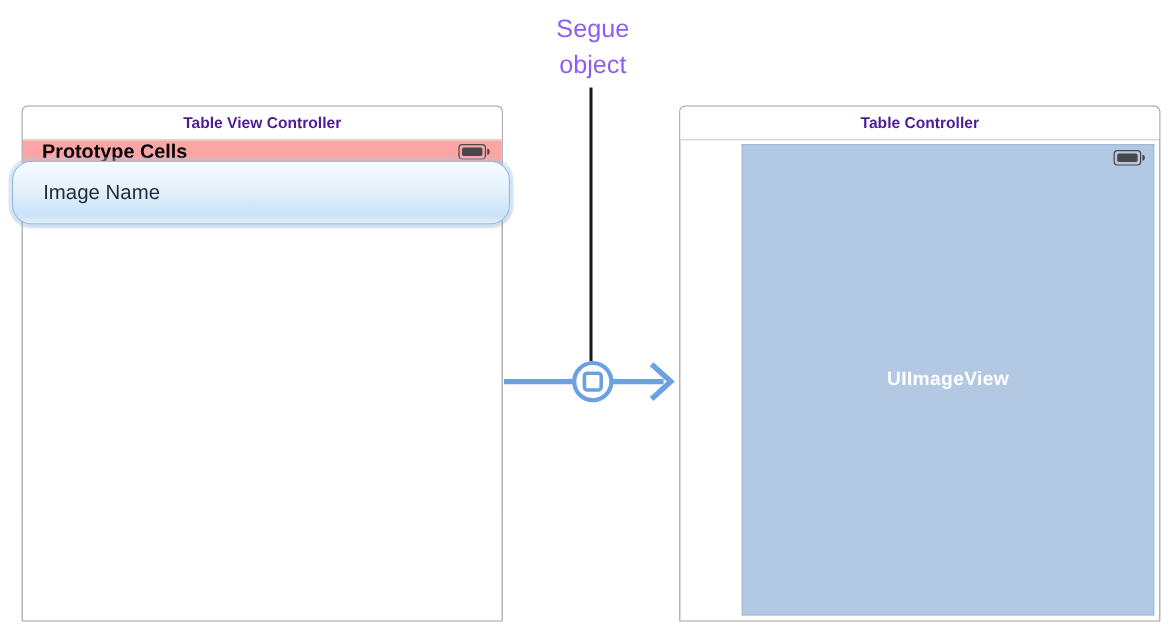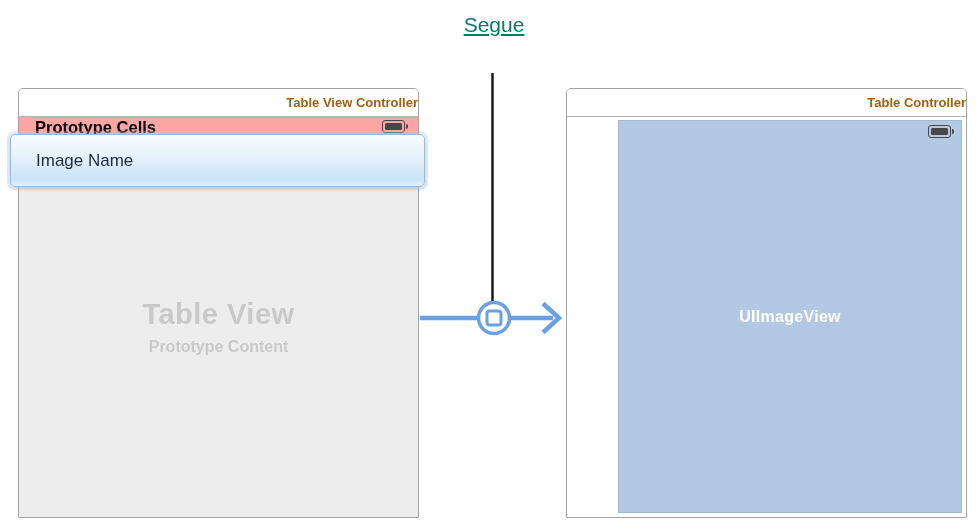--- a/index.html
+++ b/index.html
@@ -12,57 +12,57 @@
     --cell-border:#96bcdf;
     --cell-text:#1d2c3a;
     --battery-dark:#47474b;
   }
   *{margin:0;padding:0;box-sizing:border-box;}
   html,body{width:980px;height:531px;background:#ffffff;overflow:hidden;
     font-family:"Liberation Sans",sans-serif;position:relative;}
 
   .annotation-label{
     position:absolute;left:433px;top:10px;width:122px;
-    text-align:center;font-size:21px;line-height:30px;color:#0f766e;text-decoration:underline;
+    text-align:center;font-size:21px;line-height:30px;color:#8b5cf6;
   }
 
   .connector-svg{position:absolute;left:0;top:0;width:980px;height:531px;pointer-events:none;}
 
   .panel{
     position:absolute;top:88px;width:401px;height:430px;
     background:#ffffff;border:1px solid var(--panel-border);
     border-radius:5px 5px 1px 1px;
   }
   .panel-left{left:18px;}
   .panel-right{left:566px;}
 
   .panel-header{
-    height:28px;line-height:28px;text-align:right;
-    font-size:13px;font-weight:bold;color:#a16207;
+    height:28px;line-height:28px;text-align:center;
+    font-size:13px;font-weight:bold;color:#4c1d95;
     background:#fff;border-bottom:1px solid var(--header-border);
     border-radius:4px 4px 0 0;
   }
 
   .section-row{position:relative;height:20px;background:#fca5a5;}
   .section-label{
     position:absolute;left:16px;top:1px;
     font-size:16.5px;font-weight:bold;color:#000;white-space:nowrap;
   }
 
   .tv-gray{
     position:absolute;left:0;right:0;top:48px;bottom:0;
     background:var(--canvas-gray);
     display:flex;flex-direction:column;align-items:center;justify-content:center;
   }
   .tv-title{font-size:29px;font-weight:bold;color:var(--placeholder-gray);letter-spacing:.5px;}
   .tv-subtitle{font-size:16px;font-weight:bold;color:var(--placeholder-gray);margin-top:7px;}
 
   .proto-cell{
     position:absolute;left:10px;top:134px;width:415px;height:53px;z-index:5;
-    border:1px solid var(--cell-border);border-radius:5px;
+    border:1px solid var(--cell-border);border-radius:16px;
     background:linear-gradient(180deg,#f8fcff 0%,#e7f3fc 40%,#cfe5f8 78%,#cbe3f7 88%,#e2f0fb 100%);
     box-shadow:0 0 0 3px rgba(168,205,240,0.38),0 2px 4px rgba(0,0,0,0.12);
     display:flex;align-items:center;
   }
   .proto-cell-label{font-size:17px;color:var(--cell-text);padding-left:25px;}
 
   .battery{position:absolute;width:27px;height:13px;}
   .battery-body{position:absolute;left:0;top:0;width:23px;height:13px;
     border:1.5px solid var(--battery-dark);border-radius:3px;}
   .battery-fill{position:absolute;left:2.5px;top:2.5px;width:17px;height:7px;
@@ -78,20 +78,21 @@
     border:1px solid rgba(90,110,140,0.18);
     display:flex;align-items:center;justify-content:center;margin-left:47px;
   }
   .image-view-label{font-size:16px;font-weight:bold;color:#ffffff;letter-spacing:.3px;}
 </style>
 </head>
 <body>
 
 <div class="annotation-label">
   <div>Segue</div>
+  <div>object</div>
 </div>
 
 <svg class="connector-svg" viewBox="0 0 980 531" xmlns="http://www.w3.org/2000/svg">
   <line x1="492.5" y1="73" x2="492.5" y2="301" stroke="#1a1a1a" stroke-width="2.5"></line>
   <line x1="420" y1="318" x2="553" y2="318" stroke="#6ba1e3" stroke-width="4.5"></line>
   <polyline points="543,303.5 559,318 543,332.5" fill="none" stroke="#6ba1e3" stroke-width="4.5" stroke-linejoin="miter"></polyline>
   <circle cx="494" cy="318" r="15.5" fill="#ffffff" stroke="#6ba1e3" stroke-width="3.5"></circle>
   <rect x="487" y="311" width="14" height="14" rx="2.5" fill="none" stroke="#6ba1e3" stroke-width="3"></rect>
 </svg>
 
@@ -100,24 +101,20 @@
     <span>Table View Controller</span>
   </div>
   <div class="section-row">
     <span class="section-label">Prototype Cells</span>
   </div>
   <div class="battery battery-left">
     <span class="battery-body"></span>
     <span class="battery-fill"></span>
     <span class="battery-tip"></span>
   </div>
-  <div class="tv-gray">
-    <div class="tv-title">Table View</div>
-    <div class="tv-subtitle">Prototype Content</div>
-  </div>
 </div>
 
 <div class="proto-cell">
   <span class="proto-cell-label">Image Name</span>
 </div>
 
 <div class="panel panel-right">
   <div class="panel-header">
     <span>Table Controller</span>
   </div>

